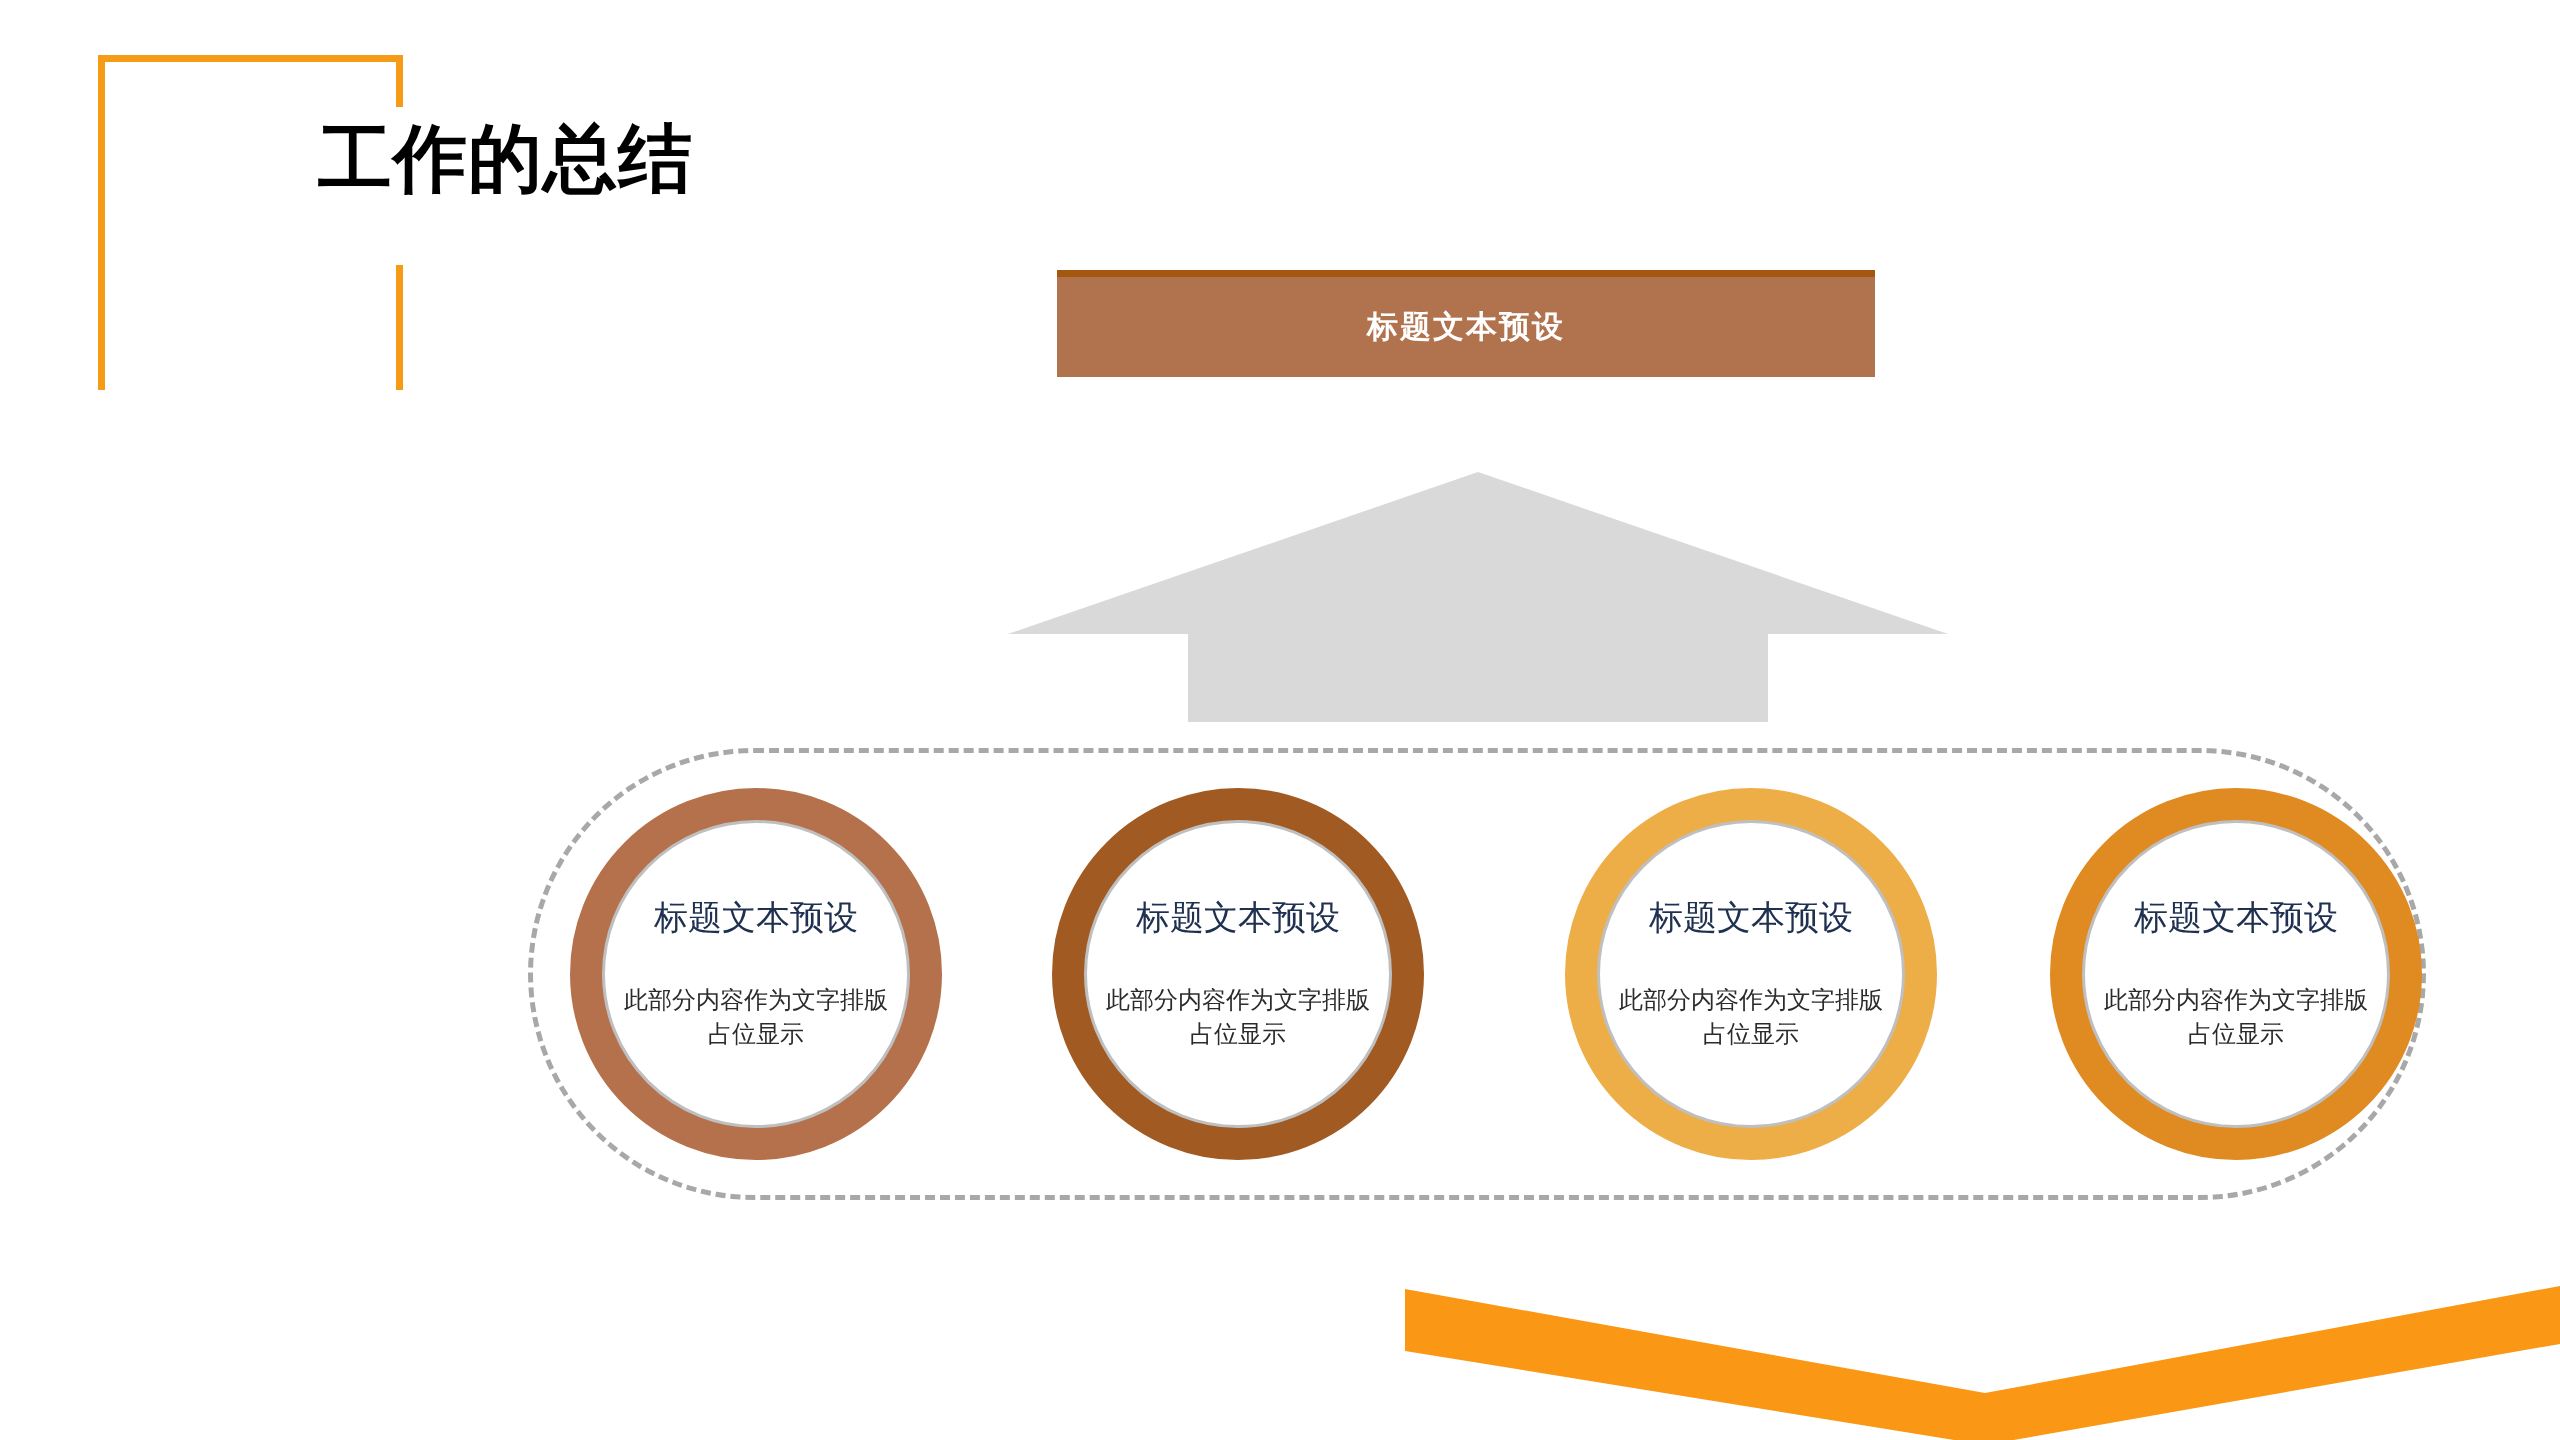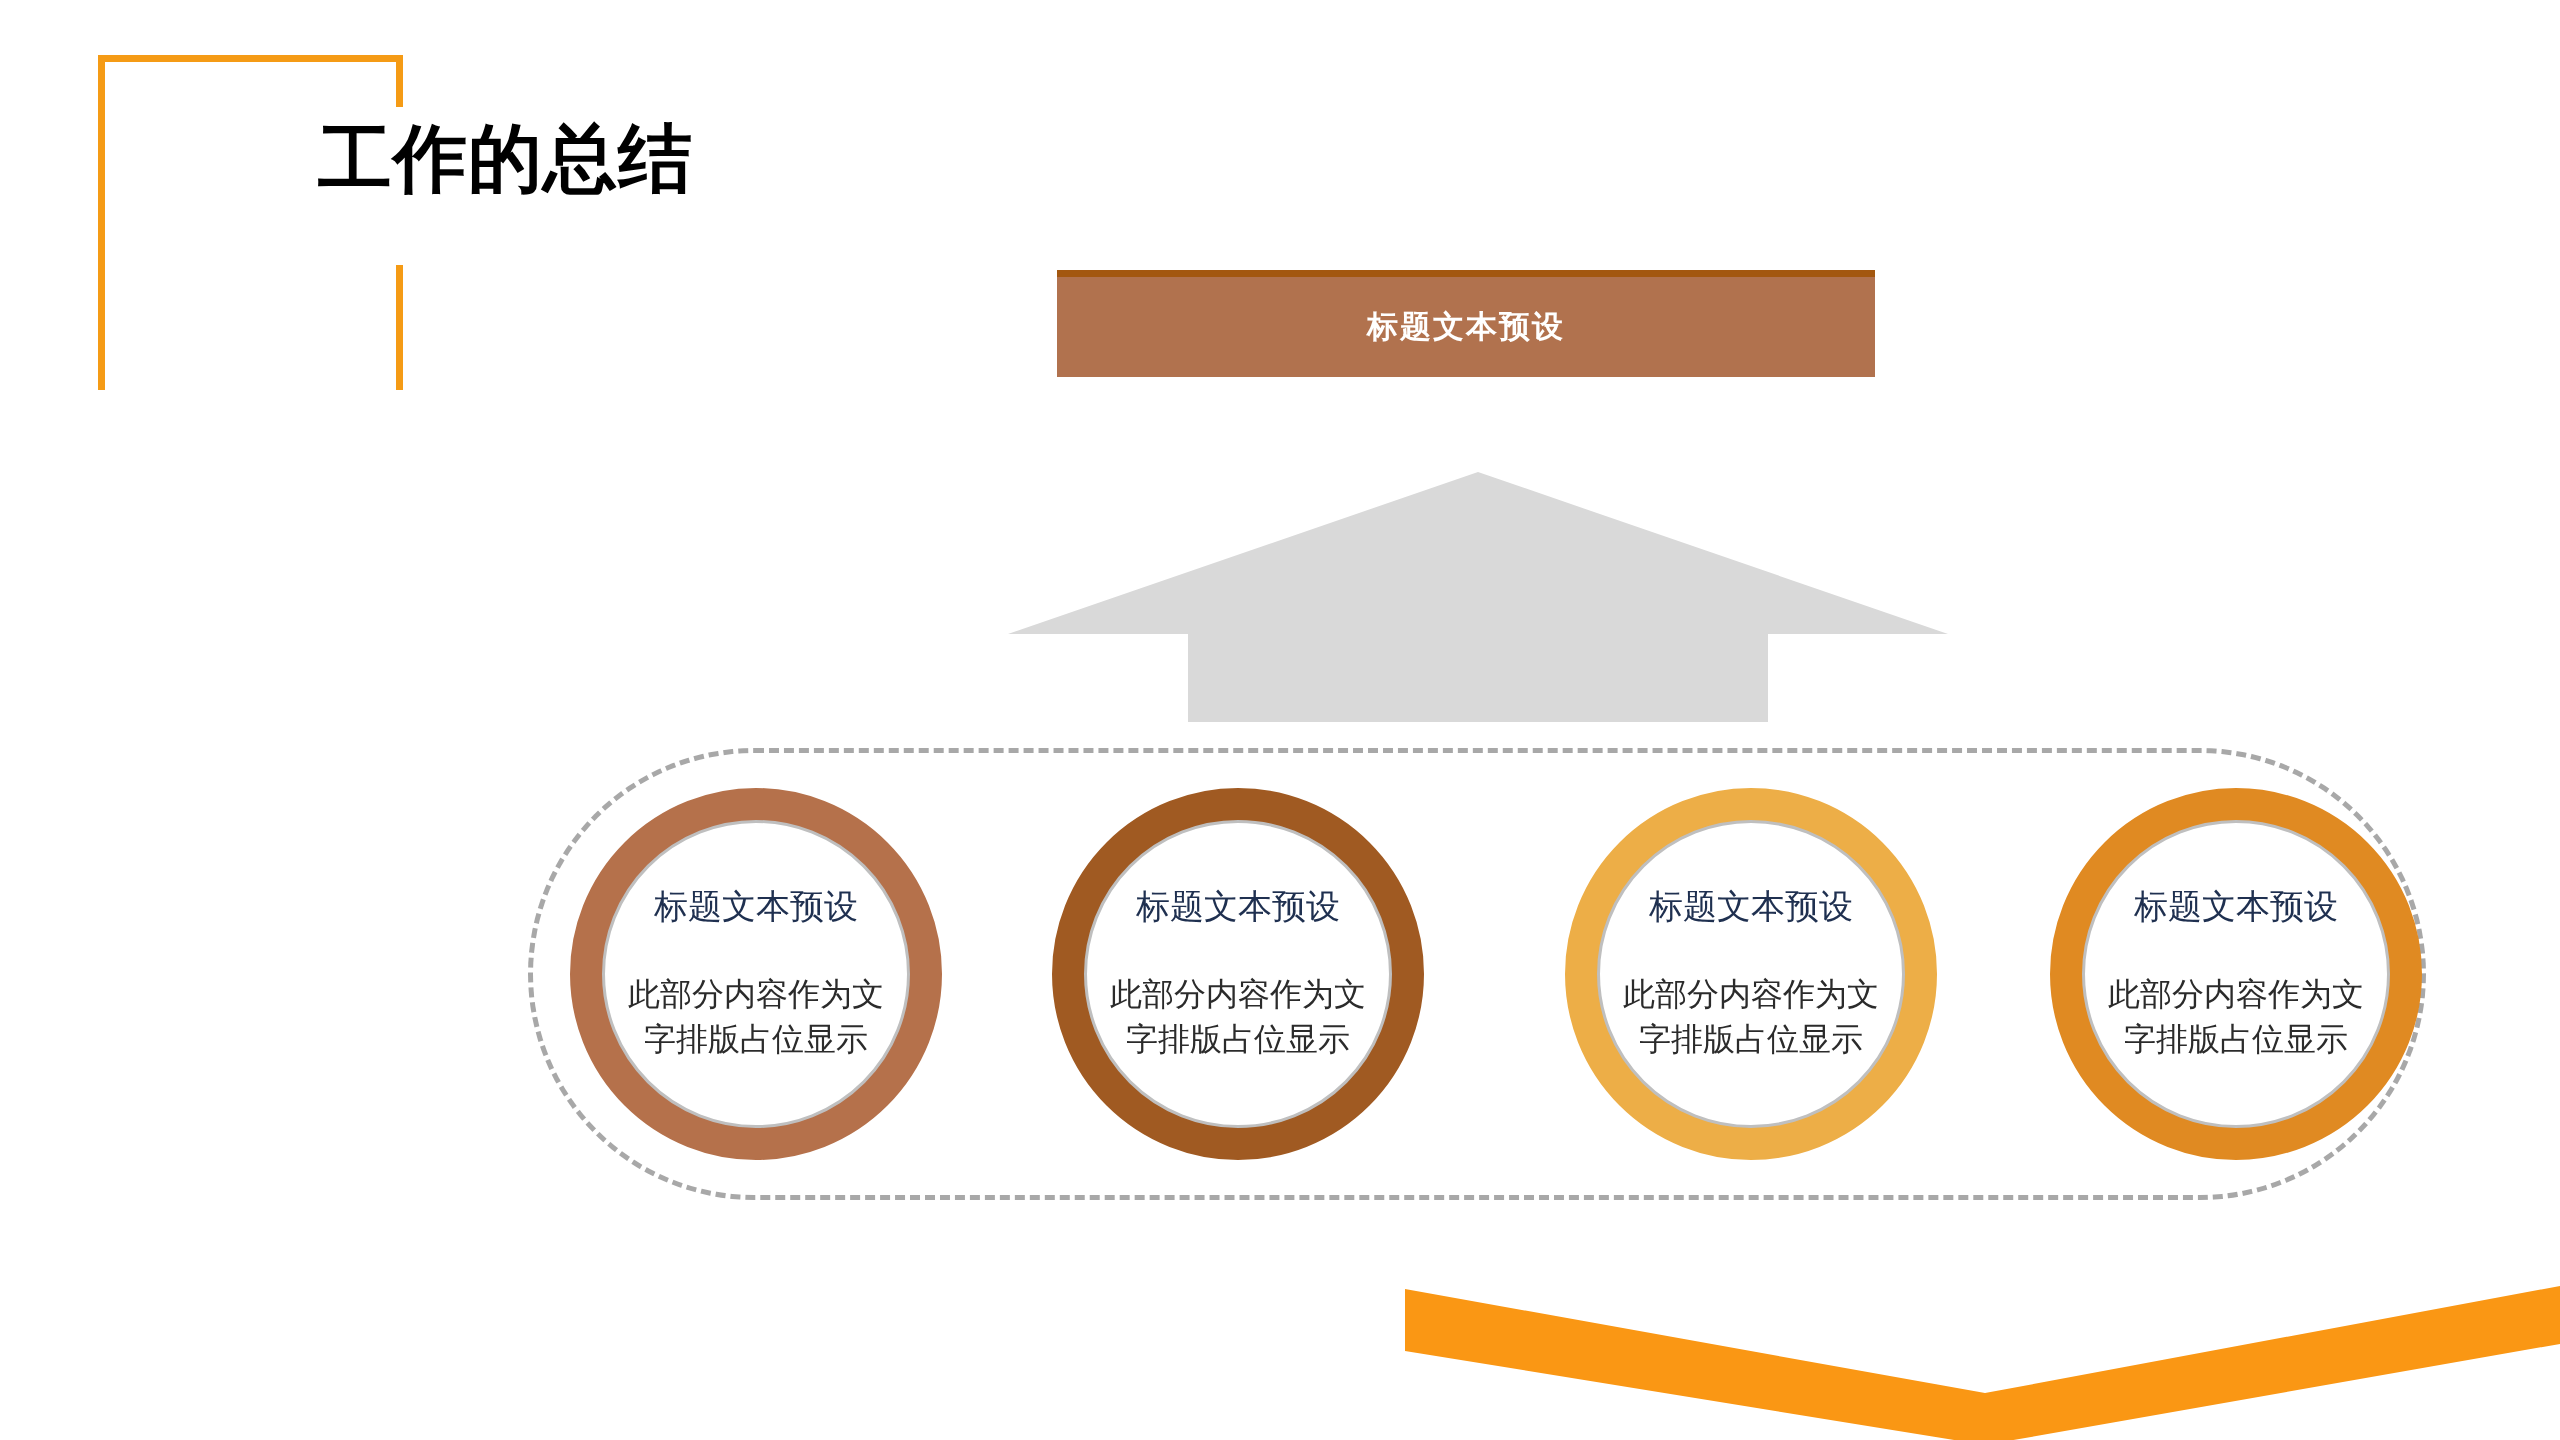--- a/index.html
+++ b/index.html
@@ -71,21 +71,21 @@
     box-sizing:border-box;
   }
   .circle .c-text{
     position:relative;z-index:3;width:268px;text-align:center;
   }
   .c-title{
     font-size:34px;color:#1F3050;line-height:1.15;
     white-space:nowrap;margin-bottom:46px;
   }
   .c-body{
-    font-size:32px;color:#2B2B2B;line-height:1.38;
+    font-size:24px;color:#2B2B2B;line-height:1.38;
   }
 
   .circle.c1{left:570px;top:788px;}
   .circle.c2{left:1052px;top:788px;}
   .circle.c3{left:1565px;top:788px;}
   .circle.c4{left:2050px;top:788px;}
 
   
   .chevron{position:absolute;left:1405px;top:1285px;width:1160px;height:160px;}
 </style>

